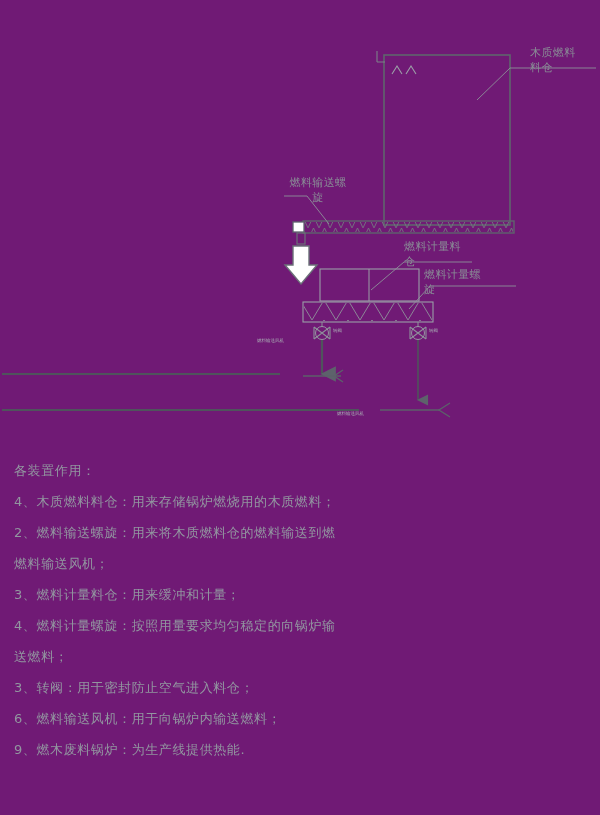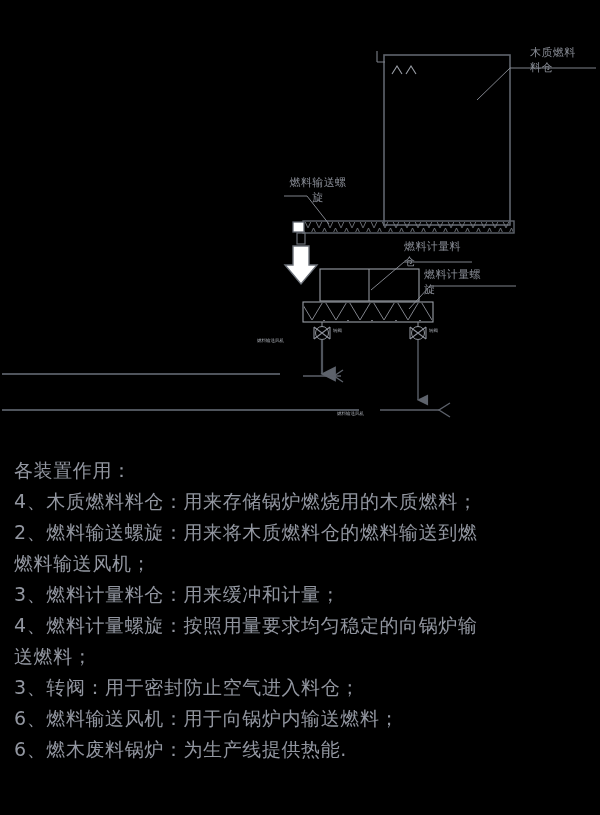--- a/index.html
+++ b/index.html
@@ -12,21 +12,21 @@
     height: 815px;
     position: relative;
     font-family: "DejaVu Sans", "Liberation Sans", sans-serif;
     overflow: hidden;
   }
 
   
   #page {
     position: absolute;
     inset: 0;
-    background: #000000;
+    background: #701a75;
   }
 
   
   #diagram-area {
     position: absolute;
     left: 0;
     top: 0;
     width: 600px;
     height: 440px;
   }
@@ -59,21 +59,21 @@
   #label-fan-bottom      { left: 337px; top: 411px; }
 
   
   #text-block {
     position: absolute;
     left: 14px;
     top: 455px;
     width: 560px;
     color: #9296a0;
     font-family: "DejaVu Sans", "Liberation Sans", sans-serif;
-    font-size: 19px;
+    font-size: 13px;
     line-height: 31px;
     letter-spacing: 0.6px;
   }
   #text-block .para { margin: 0; white-space: pre-wrap; }
 </style>
 </head>
 <body>
 
 <div id="page">
 
@@ -208,16 +208,16 @@
   <div id="text-block">
     <p class="para">各装置作用：</p>
     <p class="para">4、木质燃料料仓：用来存储锅炉燃烧用的木质燃料；</p>
     <p class="para">2、燃料输送螺旋：用来将木质燃料仓的燃料输送到燃</p>
     <p class="para">燃料输送风机；</p>
     <p class="para">3、燃料计量料仓：用来缓冲和计量；</p>
     <p class="para">4、燃料计量螺旋：按照用量要求均匀稳定的向锅炉输</p>
     <p class="para">送燃料；</p>
     <p class="para">3、转阀：用于密封防止空气进入料仓；</p>
     <p class="para">6、燃料输送风机：用于向锅炉内输送燃料；</p>
-    <p class="para">6、燃木废料锅炉：为生产线提供热能.</p>
+    <p class="para">9、燃木废料锅炉：为生产线提供热能.</p>
   </div>
 
 </div>
 
 </body></html>

